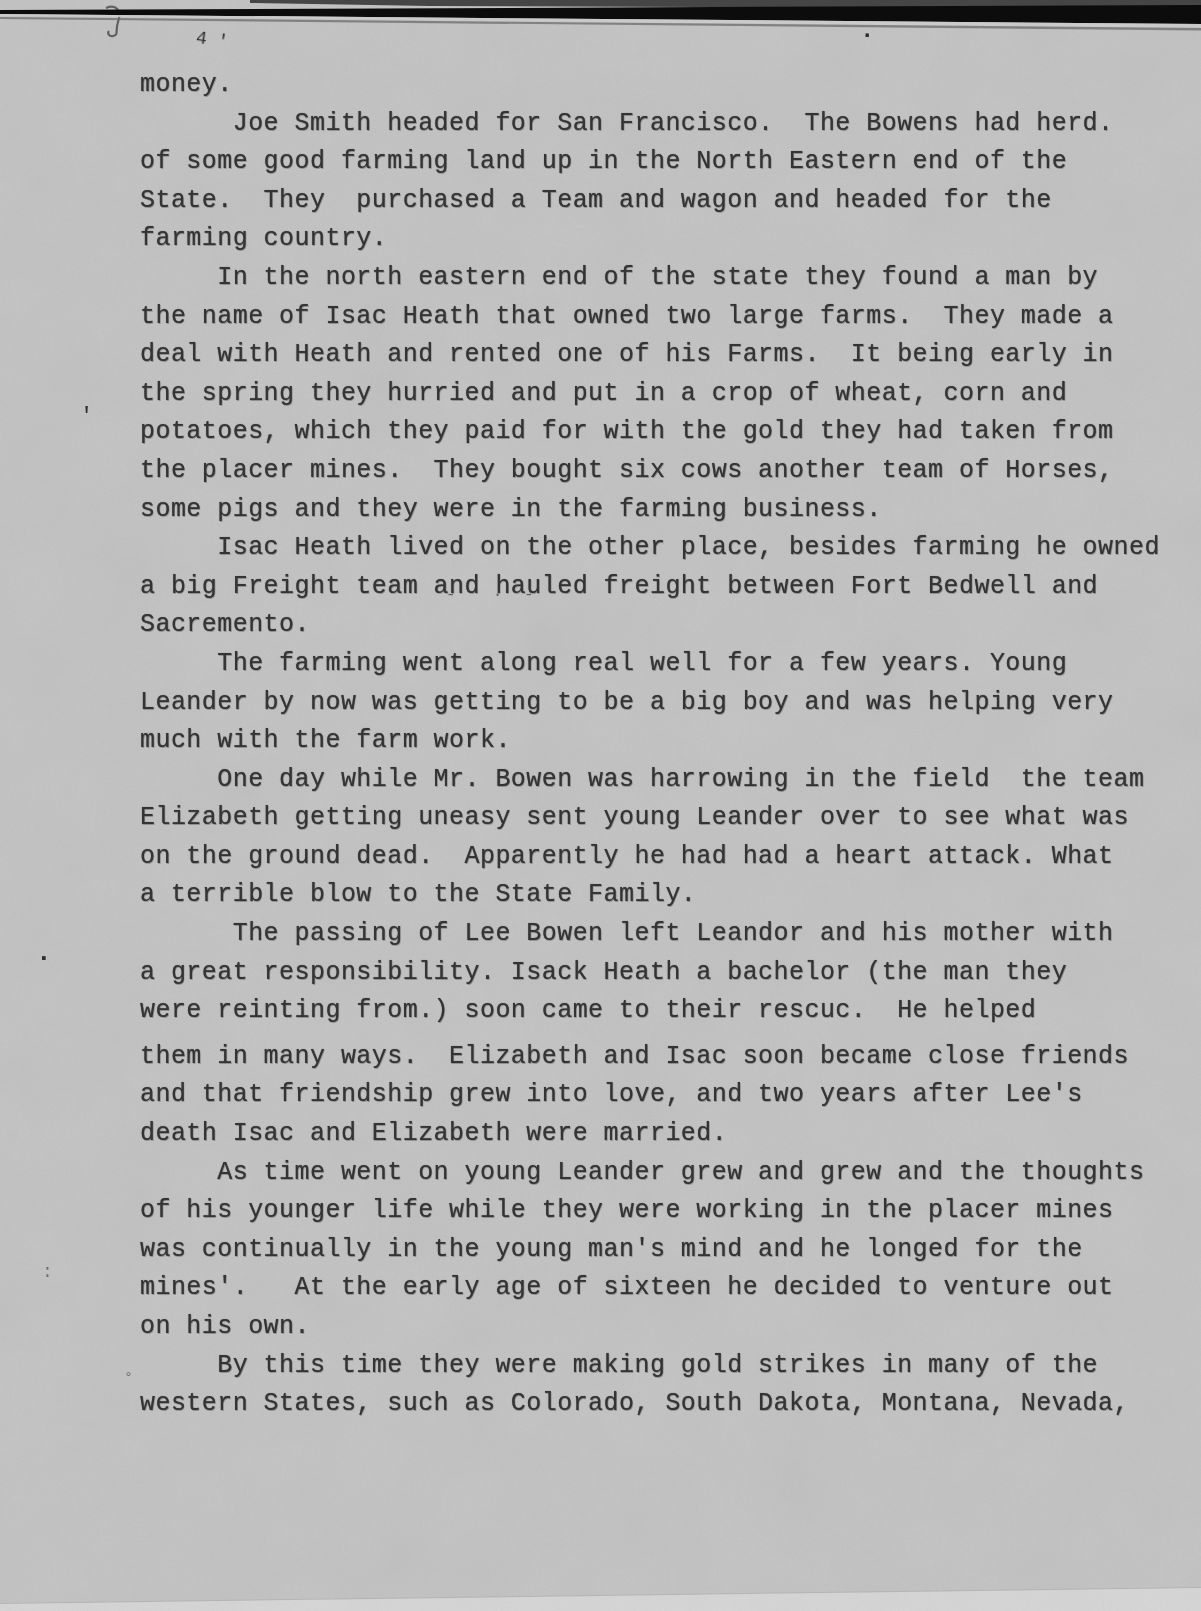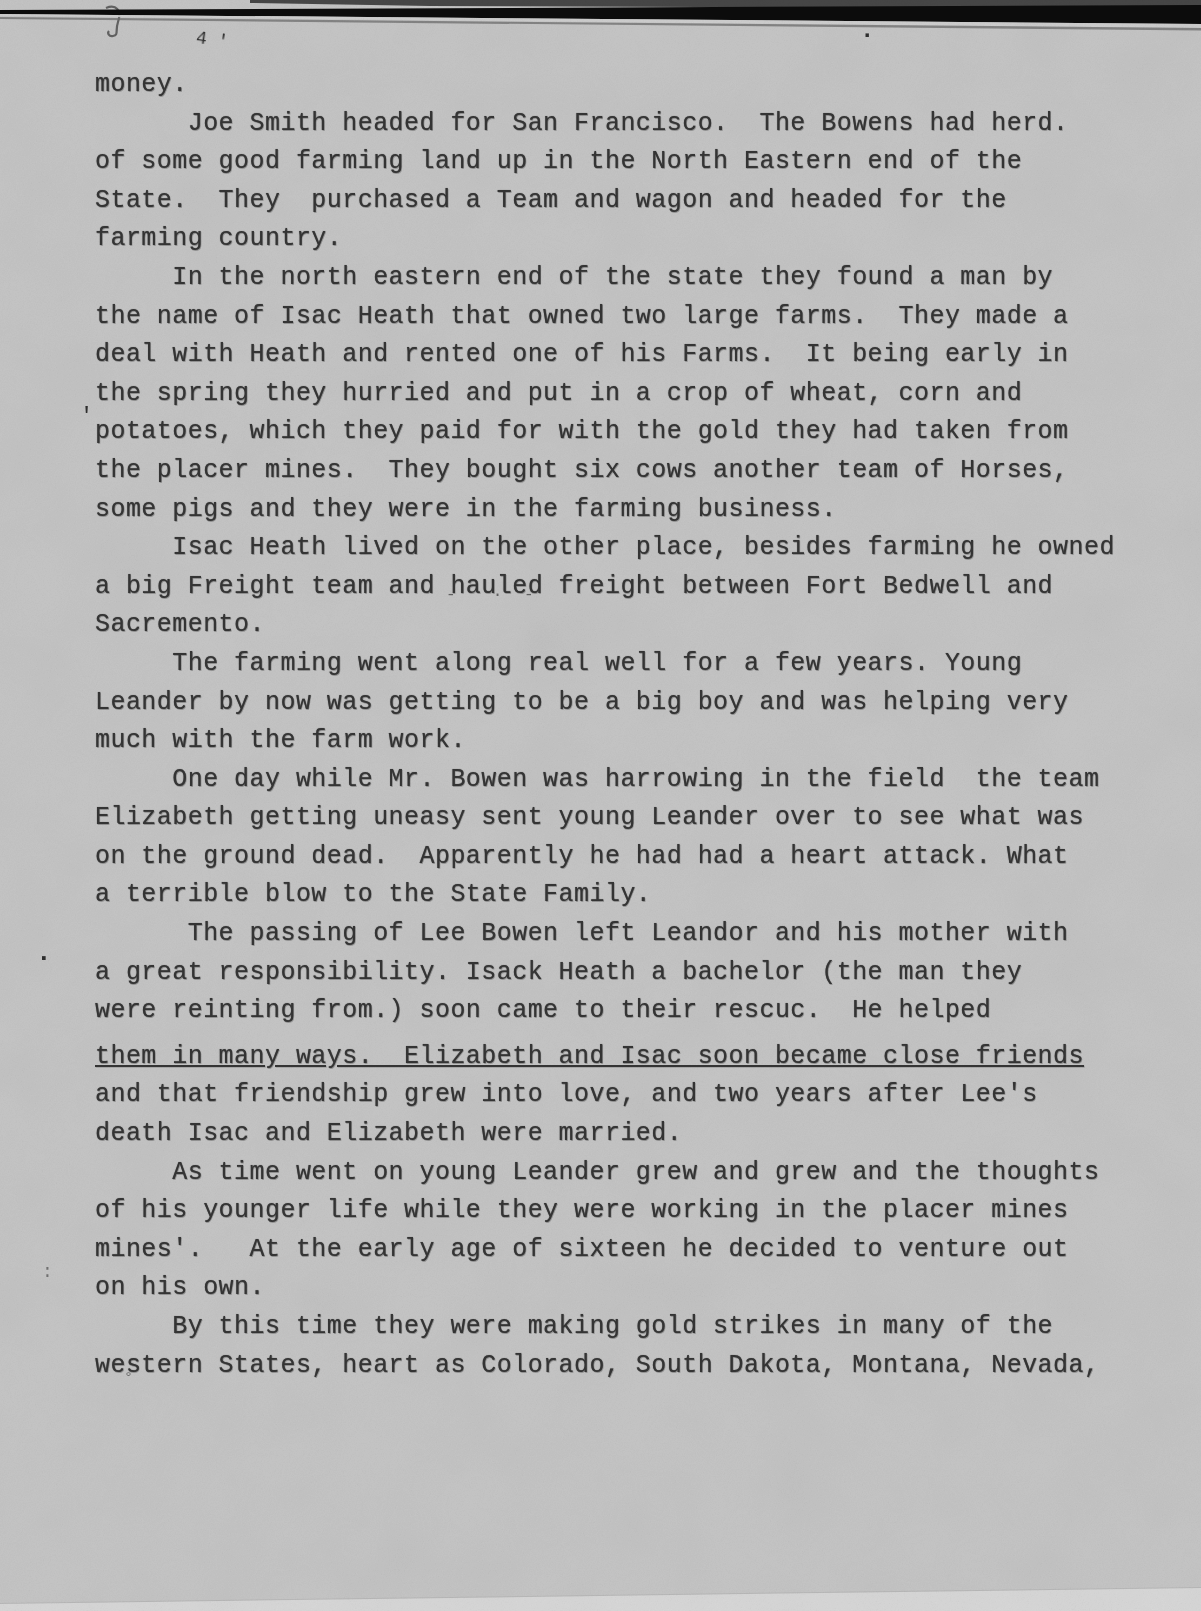--- a/index.html
+++ b/index.html
@@ -24,22 +24,23 @@
     font-size: 25px;
     letter-spacing: 0.45px;
     filter: blur(0.35px);
     opacity: 0.94;
   }
   .line {
     height: 38.6px;
     line-height: 38.6px;
     white-space: pre;
     text-shadow: 0 0 1px rgba(45,45,45,0.65), 0.7px 0.7px 0 rgba(70,70,70,0.35);
+    margin-left: 45px;
   }
-  .gap-top { margin-top: 7px; text-decoration: underline; }
+  .gap-top { margin-top: 7px; }
   .artifact {
     position: absolute;
     color: #2f2f2f;
     white-space: pre;
     filter: blur(0.3px);
   }
   .svg-deco { position: absolute; left: 0; }
   .noise {
     position: absolute;
     left: 0; top: 0;
@@ -76,24 +77,25 @@
     <div class="line">on the ground dead.  Apparently he had had a heart attack. What</div>
     <div class="line">a terrible blow to the State Family.</div>
     <div class="line">      The passing of Lee Bowen left Leandor and his mother with</div>
     <div class="line">a great responsibility. Isack Heath a bachelor (the man they</div>
     <div class="line">were reinting from.) soon came to their rescuc.  He helped</div>
     <div class="line gap-top">them in many ways.  Elizabeth and Isac soon became close friends</div>
     <div class="line">and that friendship grew into love, and two years after Lee's</div>
     <div class="line">death Isac and Elizabeth were married.</div>
     <div class="line">     As time went on young Leander grew and grew and the thoughts</div>
     <div class="line">of his younger life while they were working in the placer mines</div>
+    <div class="line">was continually in the young man's mind and he longed for the</div>
     <div class="line">mines'.   At the early age of sixteen he decided to venture out</div>
     <div class="line">on his own.</div>
     <div class="line">     By this time they were making gold strikes in many of the</div>
-    <div class="line">western States, heart as Colorado, South Dakota, Montana, Nevada,</div>
+    <div class="line">western States, such as Colorado, South Dakota, Montana, Nevada,</div>
   </div>
 
   <svg class="svg-deco" style="left:100px; top:2px;" width="36" height="42" viewBox="0 0 36 42">
     <path d="M6,6 C16,2 22,8 18,20 C15,29 19,33 13,34 C9,35 7,31 9,29" fill="none" stroke="#4a4a4a" stroke-width="2.2" opacity="0.8"></path>
   </svg>
 
   <span class="artifact" style="left:196px; top:30px; font-size:18px; transform:rotate(8deg);">4 '</span>
 
   <span class="artifact" style="left:860px; top:22px; font-size:24px; font-weight:bold;">·</span>
 

